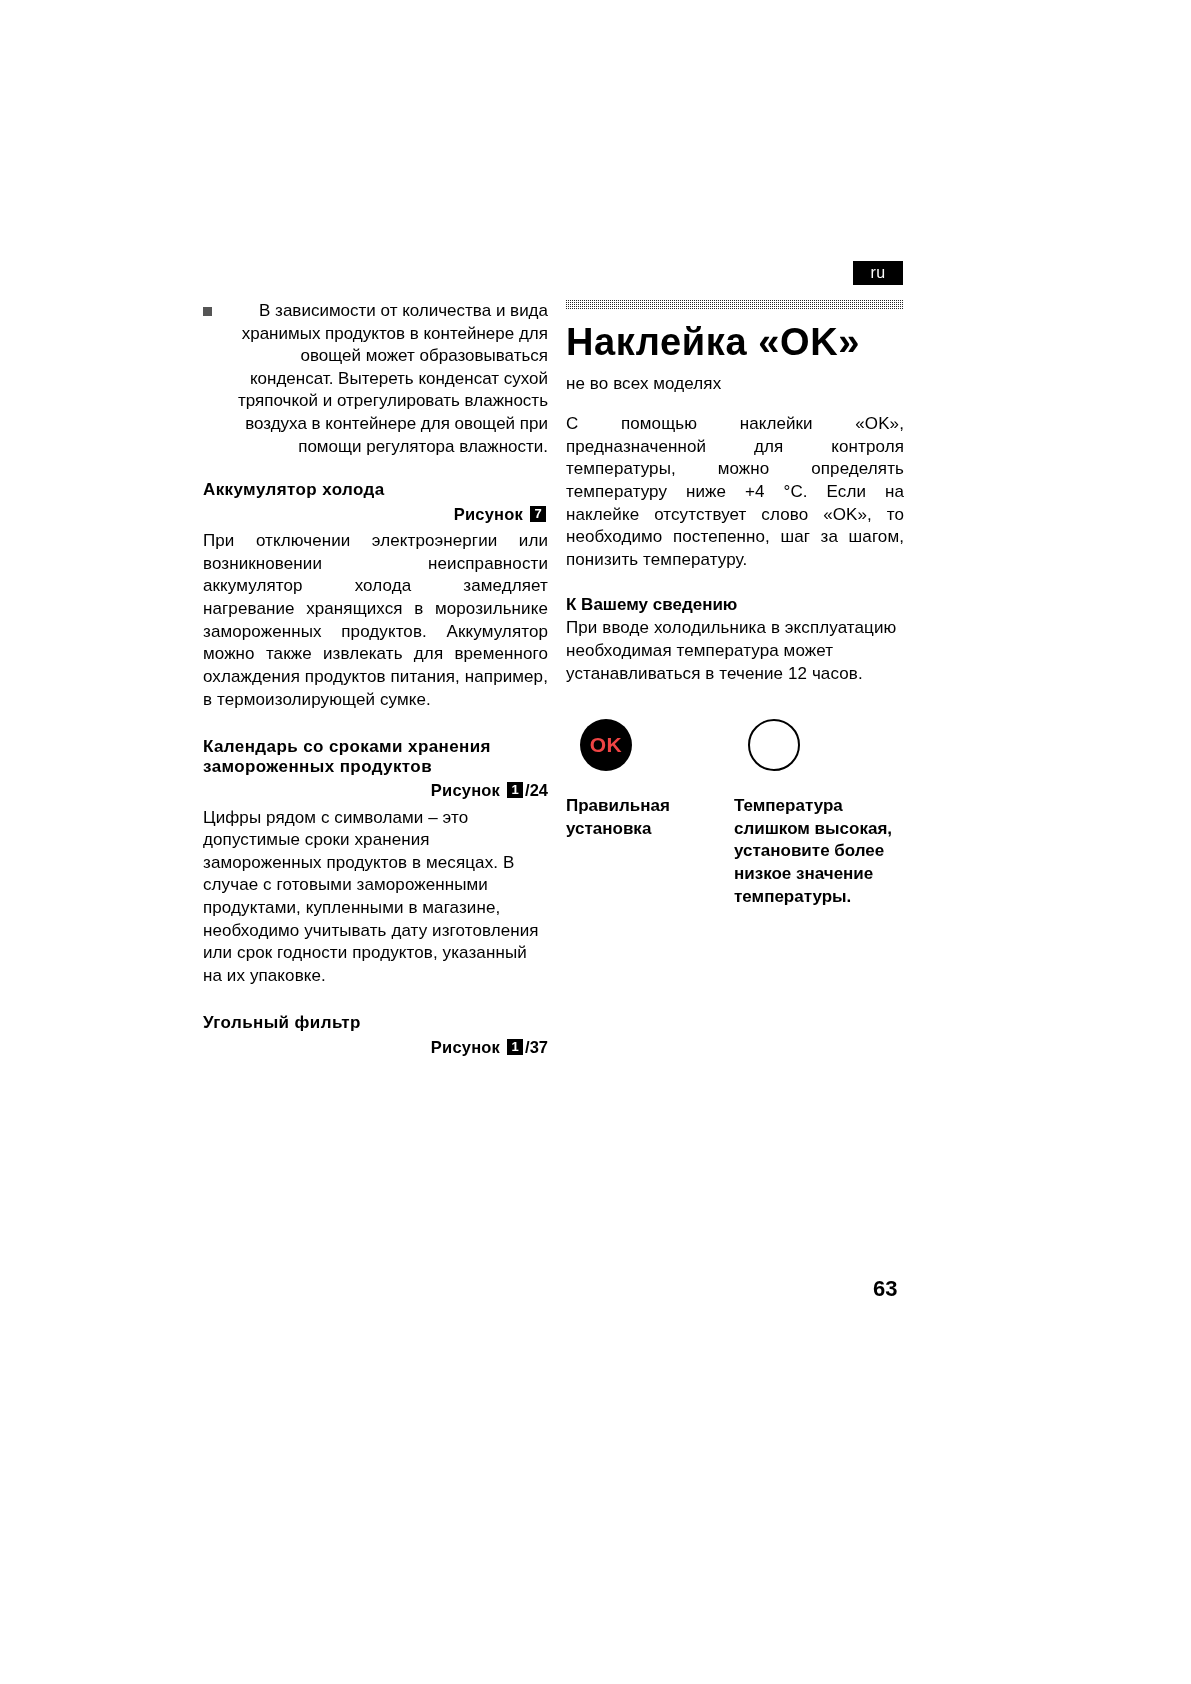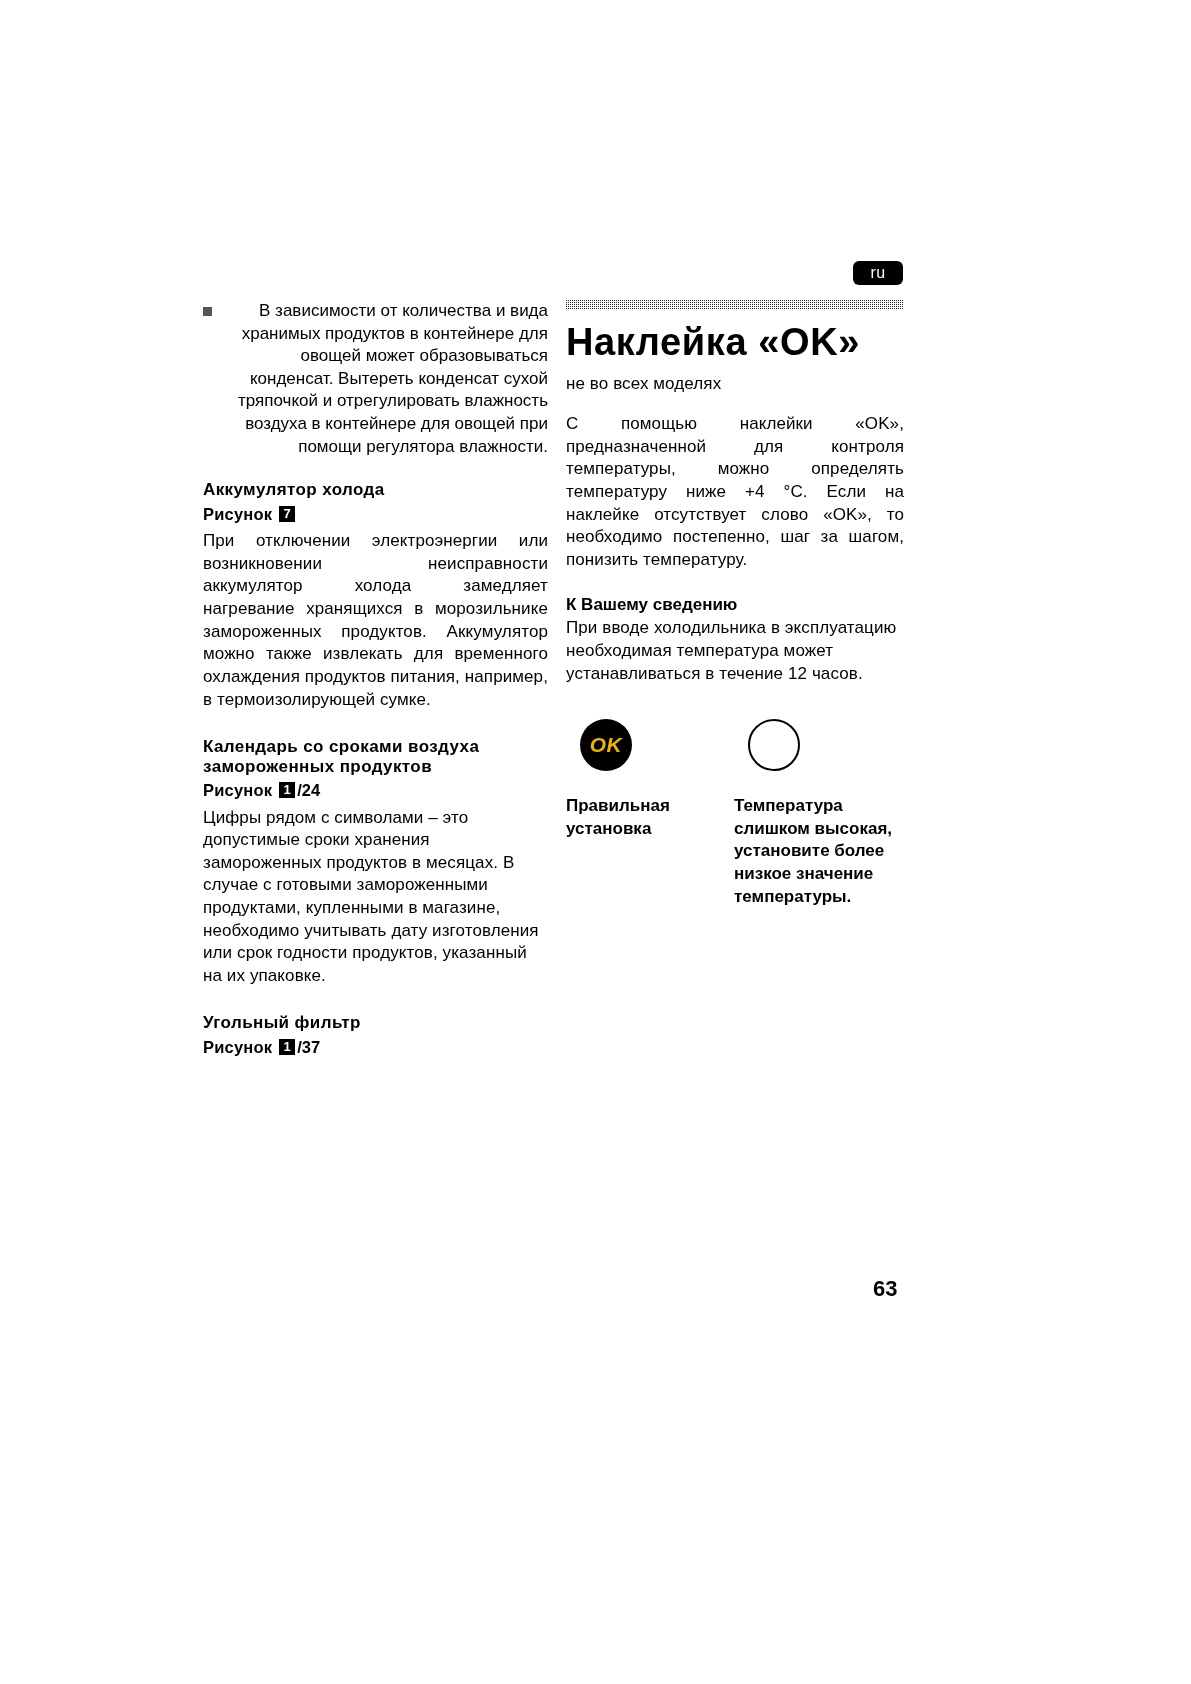--- a/index.html
+++ b/index.html
@@ -27,21 +27,20 @@
     width: 50px;
     height: 24px;
     background: #000000;
     color: #ffffff;
     font-size: 16px;
     font-weight: 400;
     display: flex;
     align-items: center;
     justify-content: center;
     letter-spacing: 0.5px;
-    border-radius: 6px;
   }
 
   
   .col {
     position: absolute;
     top: 300px;
   }
   .col-left {
     left: 203px;
     width: 345px;
@@ -79,20 +78,21 @@
   }
   h2.sub-title.first { margin-top: 22px; }
   h3.fig-line {
     font-size: 16.5px;
     font-weight: bold;
     margin: 0 0 6px 0;
     line-height: 1.25;
     display: flex;
     align-items: center;
     gap: 7px;
+    justify-content: flex-end;
   }
   h3.fig-line .fig-label { letter-spacing: 0.2px; }
   .fignum {
     display: inline-block;
     background: #000;
     color: #fff;
     font-weight: bold;
     font-size: 13px;
     line-height: 16px;
     min-width: 14px;
@@ -148,29 +148,28 @@
     display: flex;
     margin-top: 34px;
   }
   .sticker-cell { width: 168px; }
   .sticker-cell.second { width: 168px; }
   .dot-ok {
     width: 52px;
     height: 52px;
     border-radius: 50%;
     background: #000;
-    color: #eab308;
+    color: #ef4444;
     font-size: 21px;
     font-weight: bold;
     display: flex;
     align-items: center;
     justify-content: center;
     margin-left: 14px;
     letter-spacing: 0.5px;
-    font-style: italic;
   }
   .dot-empty {
     width: 52px;
     height: 52px;
     border-radius: 50%;
     border: 2.5px solid #000;
     box-sizing: border-box;
     background: #fff;
     margin-left: 14px;
   }
@@ -205,21 +204,21 @@
     </div>
 
     <h2 class="sub-title first">Аккумулятор холода</h2>
     <h3 class="fig-line">
       <span class="fig-label">Рисунок</span>
       <span class="fignum">7</span>
       <span class="fig-suffix"></span>
     </h3>
     <p class="body">При отключении электроэнергии или возникновении неисправности аккумулятор холода замедляет нагревание хранящихся в морозильнике замороженных продуктов. Аккумулятор можно также извлекать для временного охлаждения продуктов питания, например, в термоизолирующей сумке.</p>
 
-    <h2 class="sub-title">Календарь со сроками воздуха замороженных продуктов</h2>
+    <h2 class="sub-title">Календарь со сроками хранения замороженных продуктов</h2>
     <h3 class="fig-line">
       <span class="fig-label">Рисунок</span>
       <span class="fignum">1</span>
       <span class="fig-suffix">/24</span>
     </h3>
     <p class="body loose">Цифры рядом с символами – это допустимые сроки хранения замороженных продуктов в месяцах. В случае с готовыми замороженными продуктами, купленными в магазине, необходимо учитывать дату изготовления или срок годности продуктов, указанный на их упаковке.</p>
 
     <h2 class="sub-title">Угольный фильтр</h2>
     <h3 class="fig-line">
       <span class="fig-label">Рисунок</span>

